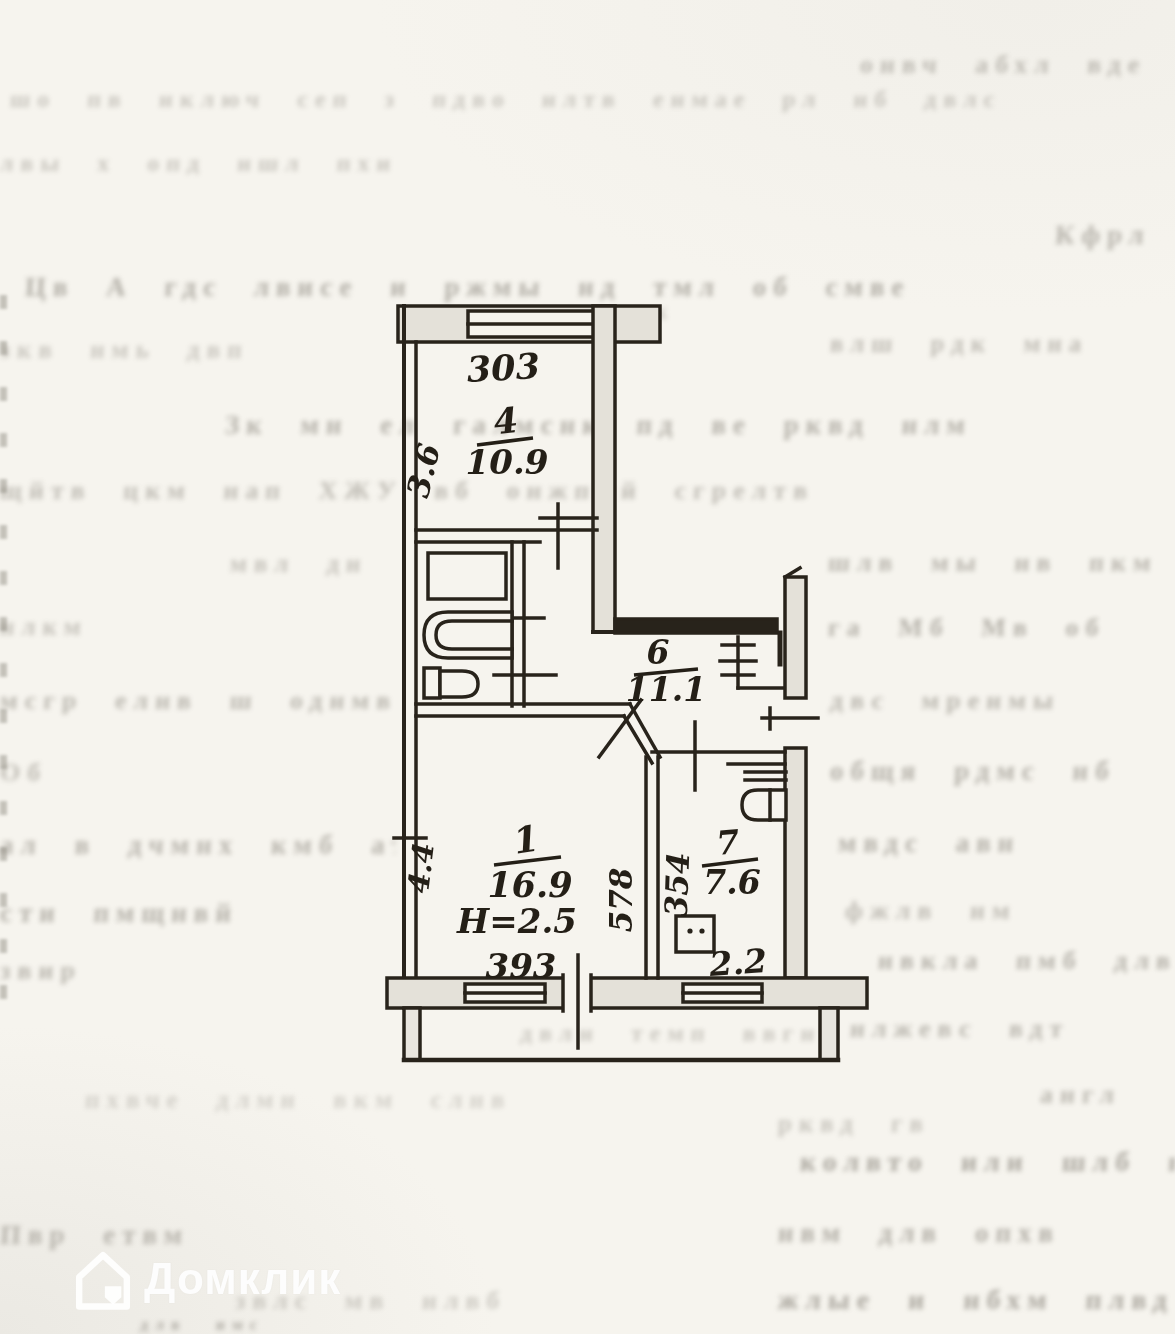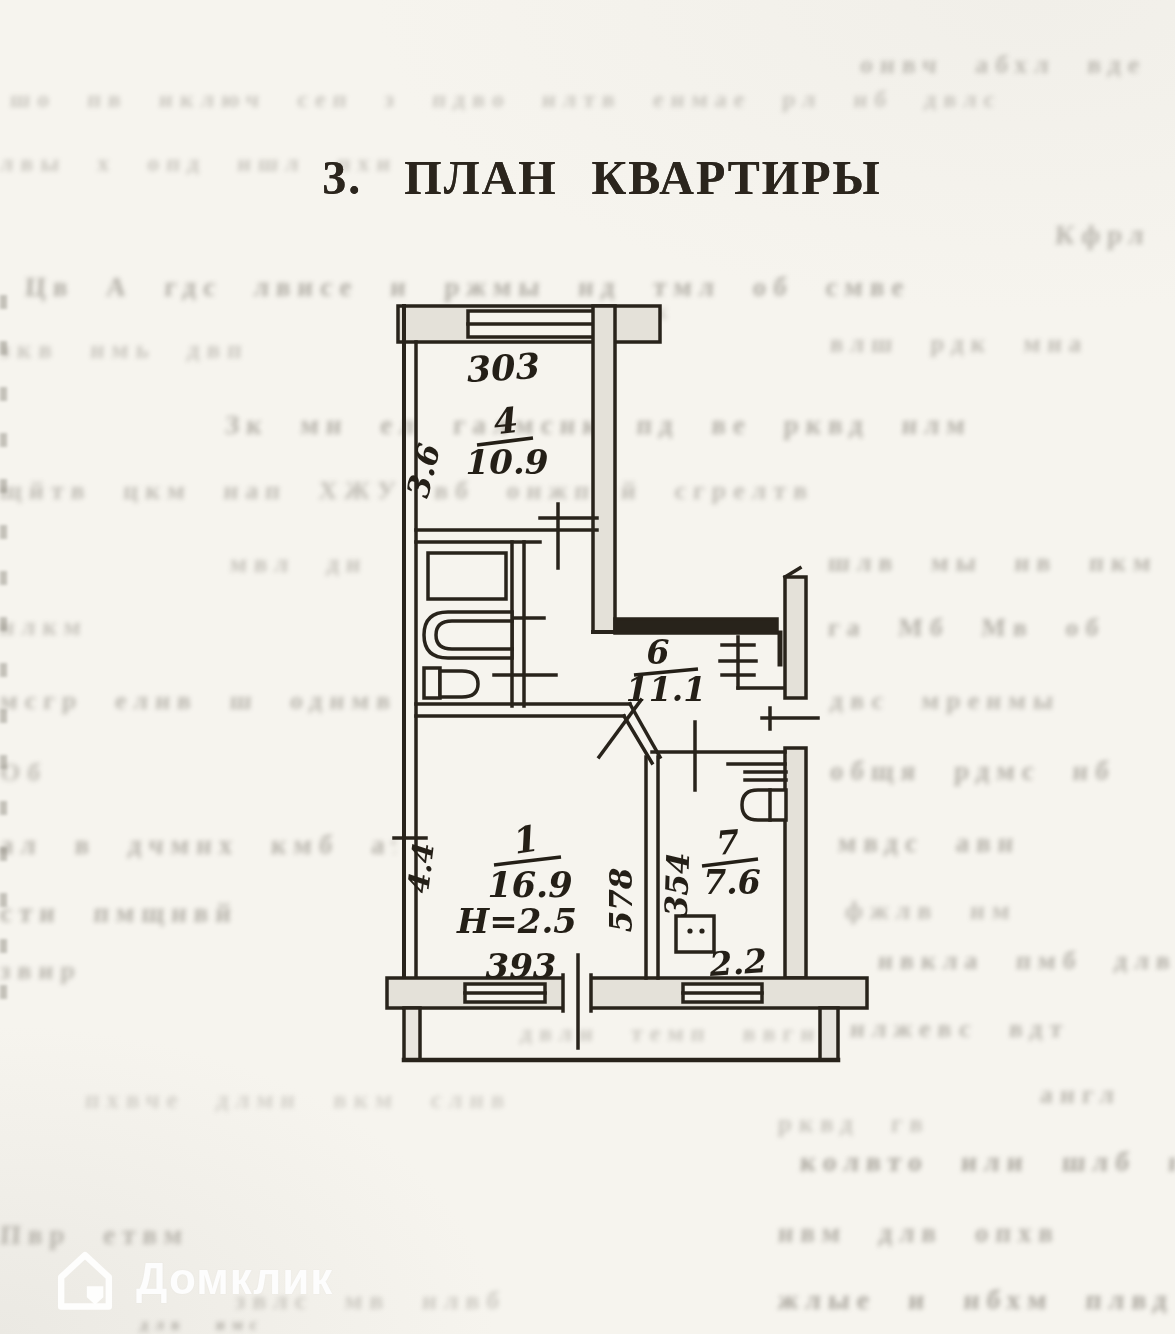--- a/index.html
+++ b/index.html
@@ -31,21 +31,21 @@
   }
   .title .num{margin-right:42px;}
   .subtitle{
     position:absolute;top:206px;left:545px;white-space:nowrap;
     font-weight:700;font-size:44px;color:#2b251d;
     letter-spacing:7px;word-spacing:10px;text-shadow:0 0 .6px rgba(43,37,29,.85);
   }
   svg.plan{position:absolute;left:0;top:0;}
   .hand{font-family:"DejaVu Serif",serif;font-style:italic;font-weight:700;fill:#241f17;}
   .watermark{
-    position:absolute;left:52px;top:1244px;display:flex;align-items:center;gap:18px;
+    position:absolute;left:70px;top:1244px;display:flex;align-items:center;gap:8px;
     color:rgba(255,255,255,.92);pointer-events:none;
   }
   .wm-text{
     font-family:"Liberation Sans",sans-serif;font-weight:700;font-size:44px;
     letter-spacing:1px;text-shadow:0 0 1px rgba(220,218,212,.5);
   }
 </style>
 </head>
 <body>
 
@@ -83,23 +83,20 @@
       <div class="bleed-line" style="top: 1080px; left: 1040px; width: 135px; font-size: 26px; opacity: 0.44;">англ</div>
       <div class="bleed-line" style="top: 1110px; left: 778px; width: 290px; font-size: 25px; opacity: 0.34;">рквд гв</div>
       <div class="bleed-line" style="top: 1146px; left: 800px; width: 375px; font-size: 28px; opacity: 0.55;">колвто или шлб пхм</div>
       <div class="bleed-line" style="top: 1220px; left: 0px; width: 250px; font-size: 27px; opacity: 0.44;">Пвр етвм</div>
       <div class="bleed-line" style="top: 1218px; left: 778px; width: 300px; font-size: 27px; opacity: 0.5;">нвм длв опхв</div>
       <div class="bleed-line" style="top: 1286px; left: 235px; width: 400px; font-size: 26px; opacity: 0.3;">звлс мв нлвб</div>
       <div class="bleed-line" style="top: 1284px; left: 778px; width: 397px; font-size: 28px; opacity: 0.55;">жлые и нбхм плвд</div>
       <div class="bleed-line" style="top: 1316px; left: 140px; width: 170px; font-size: 16px; opacity: 0.5;">длв нмс</div>
     </div>
 
-  <div class="title">
-    <span class="num">3.</span><span>ПЛАН  КВАРТИРЫ</span>
-  </div>
 
   <svg class="plan" width="1175" height="1334" viewBox="0 0 1175 1334">
 
     <g stroke="#28231b" stroke-width="3.5" fill="none" stroke-linecap="square">
 
       <rect x="398" y="306" width="262" height="36" fill="#e4e1d9"></rect>
       <rect x="468" y="311" width="130" height="26" fill="#f6f4ee"></rect>
       <line x1="468" y1="324" x2="598" y2="324"></line>
 
       <line x1="404" y1="306" x2="404" y2="1008" stroke-width="4"></line>

